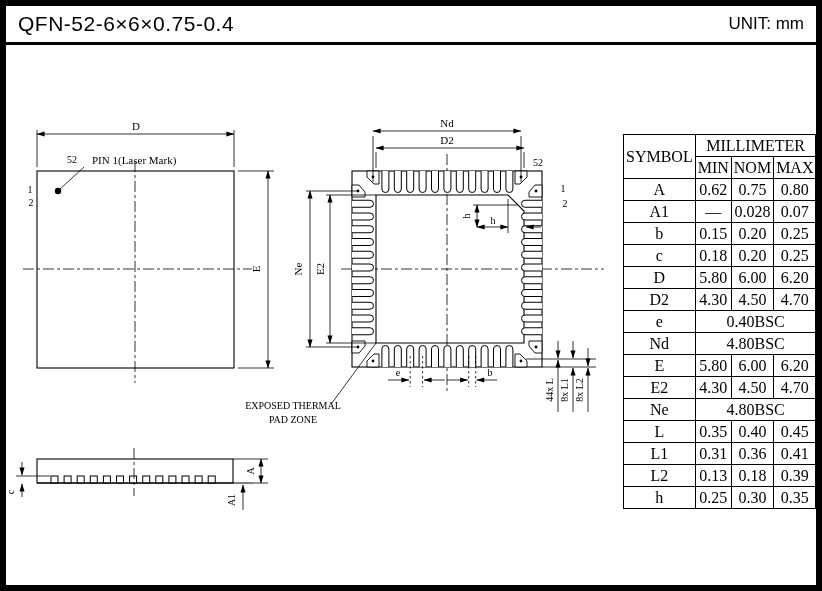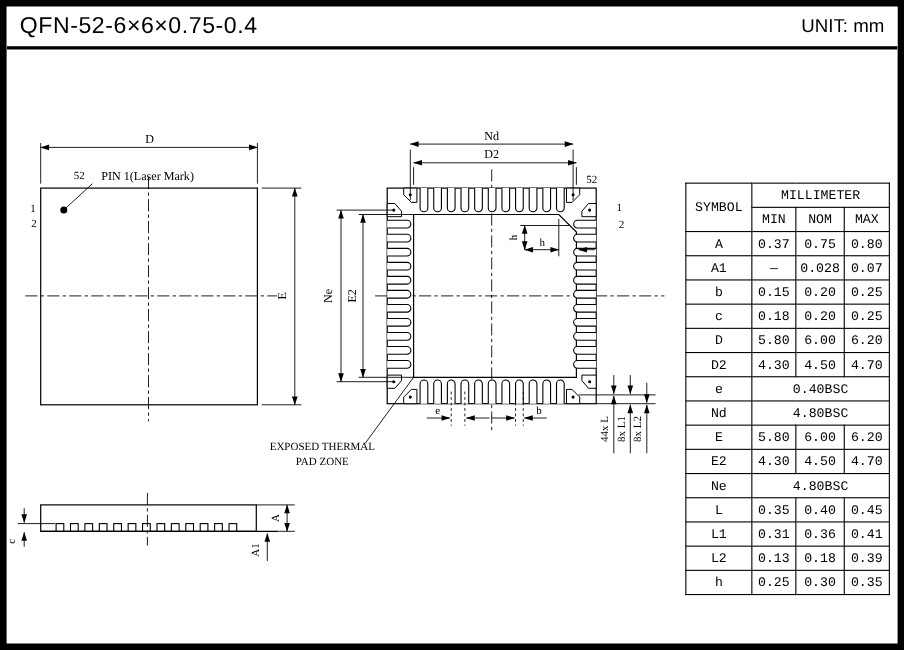--- a/index.html
+++ b/index.html
@@ -26,21 +26,21 @@
   .cl{fill:none;stroke:#000;stroke-width:0.8;stroke-dasharray:11 3 3 3;}
   .dash{fill:none;stroke:#000;stroke-width:0.8;stroke-dasharray:2.5 2.5;}
   .pin{fill:#fff;stroke:#000;stroke-width:1;}
   .tab{fill:#fff;stroke:#000;stroke-width:0.9;}
   .dot{fill:#000;stroke:none;}
   .lbl{font-family:"Liberation Serif",serif;font-size:11px;fill:#000;}
   .lbls{font-family:"Liberation Serif",serif;font-size:10px;fill:#000;}
   
   .dims{
     position:absolute;left:617px;top:128px;border-collapse:collapse;
-    font-family:Liberation Mono, monospace;font-size:12px;margin-top:32px;
+    font-family:Liberation Serif, serif;font-size:16px;
   }
   .dims td,.dims th{
     border:1px solid #000;text-align:center;vertical-align:middle;
     height:21px;padding:0 2px;font-weight:normal;
   }
   .c-sym{width:60px;} .c-min{width:40px;} .c-nom{width:44px;} .c-max{width:41px;}
 </style>
 </head>
 <body>
 
@@ -252,21 +252,21 @@
       <td rowspan="2">SYMBOL</td>
       <td colspan="3">MILLIMETER</td>
     </tr>
     <tr>
       <td>MIN</td>
       <td>NOM</td>
       <td>MAX</td>
     </tr>
     <tr>
       <td>A</td>
-      <td>0.37</td>
+      <td>0.62</td>
       <td>0.75</td>
       <td>0.80</td>
     </tr>
     <tr>
       <td>A1</td>
       <td>—</td>
       <td>0.028</td>
       <td>0.07</td>
     </tr>
     <tr>

